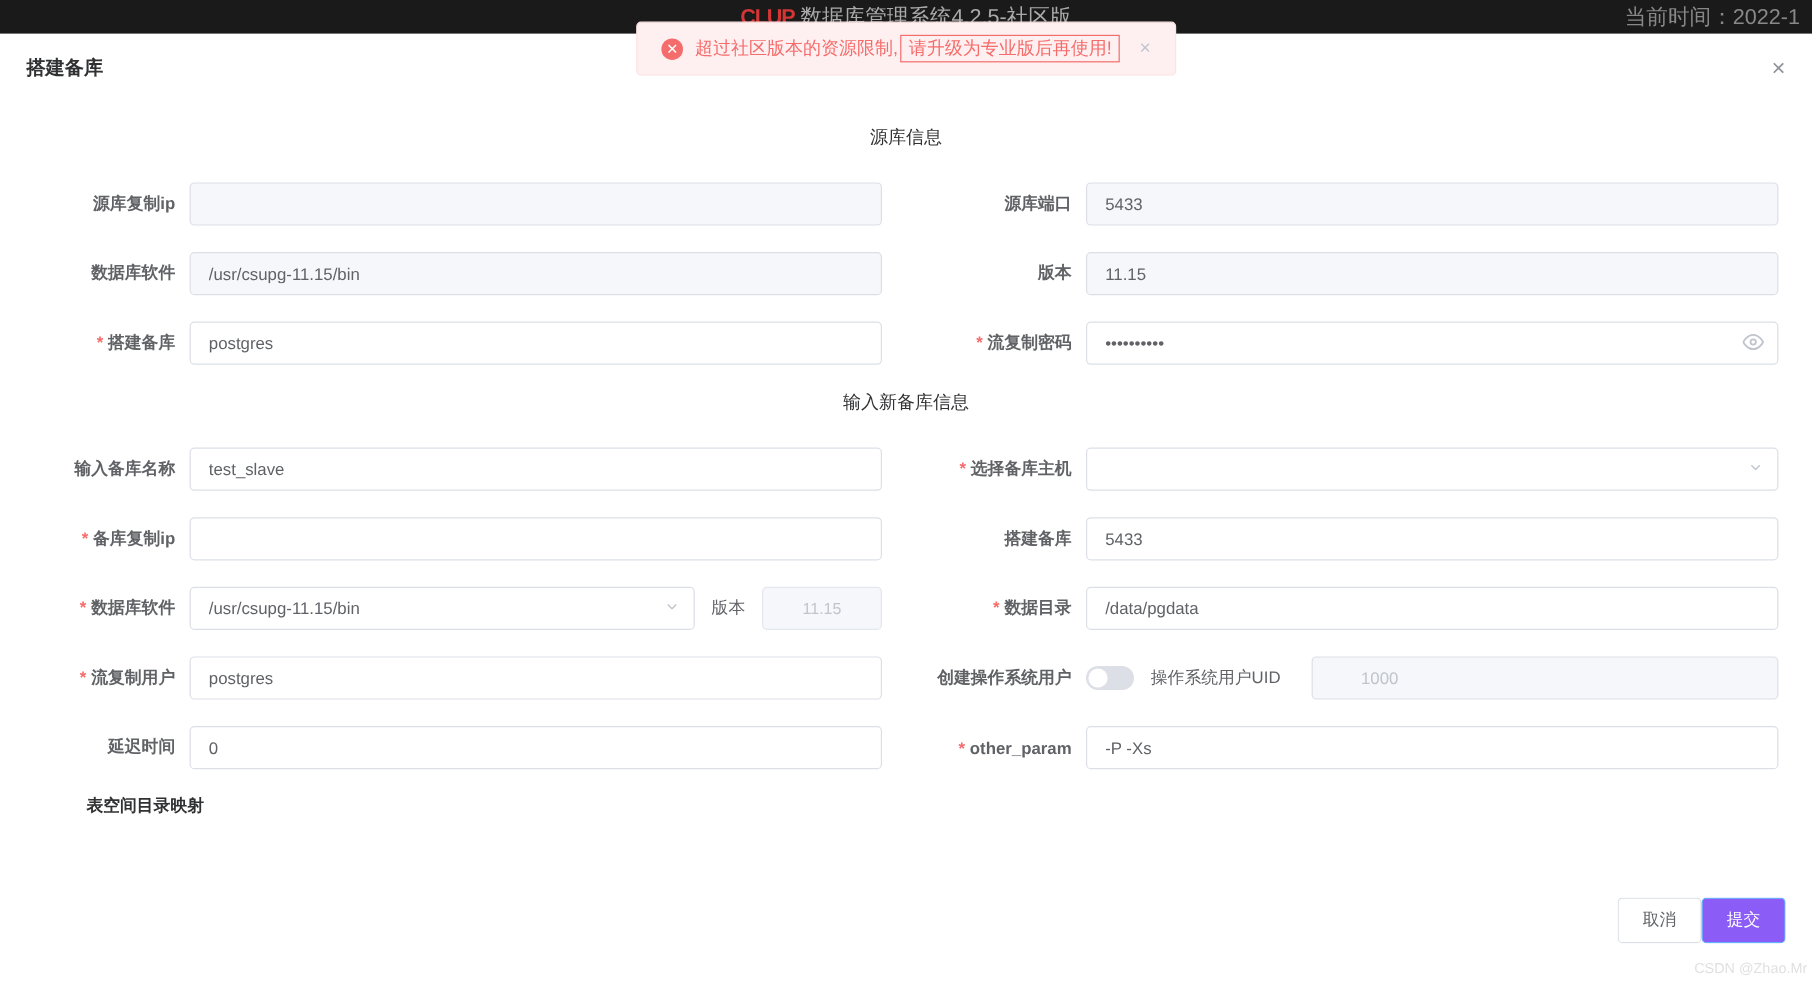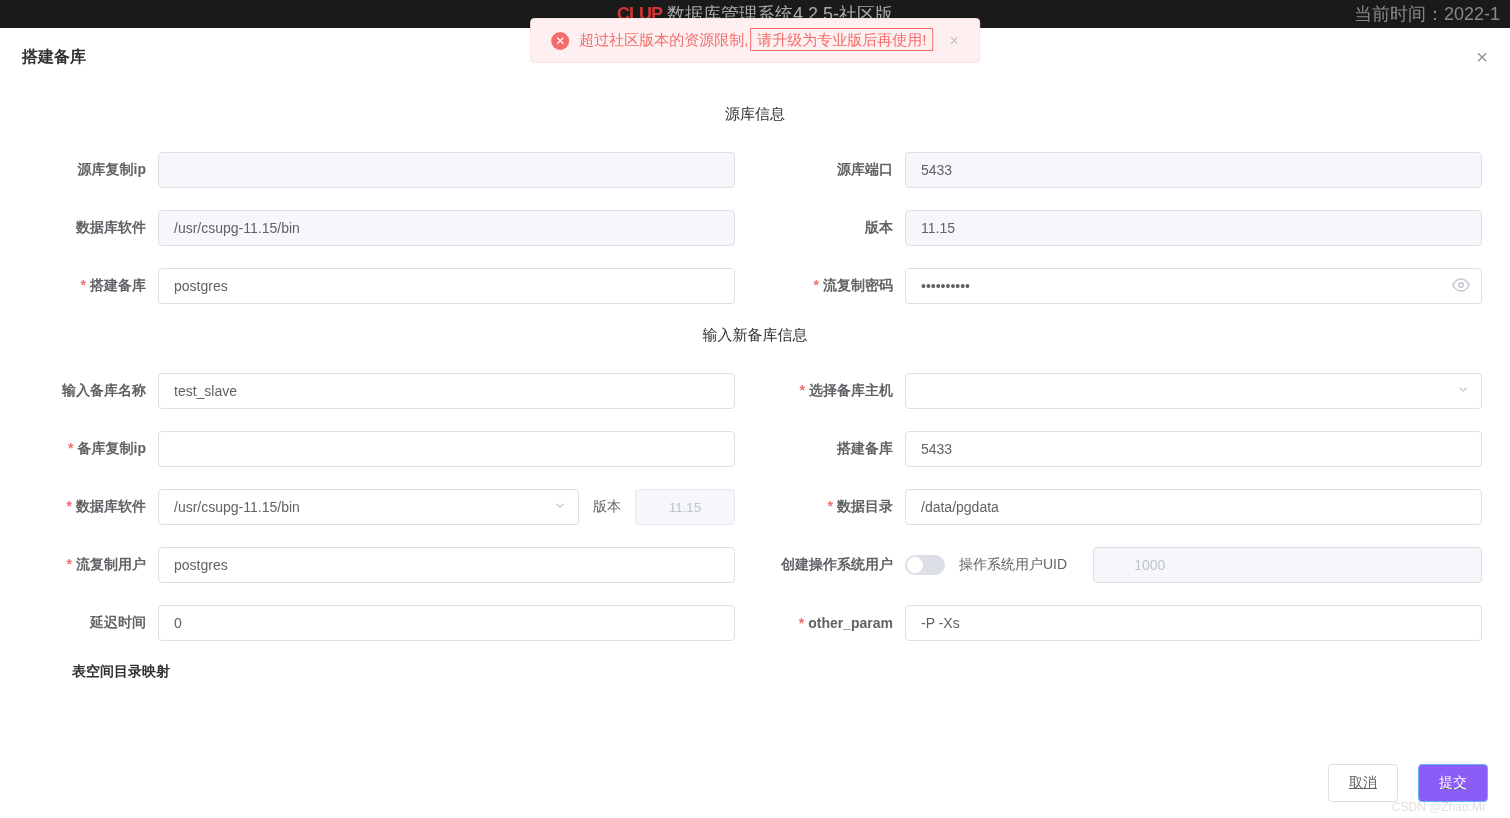--- a/index.html
+++ b/index.html
@@ -50,25 +50,25 @@
     
     .switch { width: 40px; height: 20px; background: #dcdfe6; border-radius: 10px; position: relative; cursor: pointer; }
     .switch-handle { width: 16px; height: 16px; background: #fff; border-radius: 50%; position: absolute; top: 2px; left: 2px; }
     
     .switch-row { display: flex; align-items: center; flex: 1; gap: 14px;}
     .uid-label { color: #606266; font-size: 14px; margin-left: auto; padding-right: 12px;}
     .uid-input { width: 200px; padding-left: 40px; }
     
     .section-label { font-weight: bold; color: #303133; padding-left: 44px; margin-top: 8px; }
     
-    .footer { position: fixed; bottom: 16px; right: 22px; display: flex; gap: 20px; text-decoration: underline; }
+    .footer { position: fixed; bottom: 32px; right: 22px; display: flex; gap: 0; }
     .btn { padding: 9px 20px; border-radius: 4px; font-size: 14px; cursor: pointer; border: 1px solid #dcdfe6; background: #fff; color: #606266; }
     .btn-primary { background: #8b5cf6; border-color: #66b1ff; color: #fff; }
     
-    .watermark { position: fixed; bottom: 4px; right: 24px; color: #ccc; font-size: 12px; opacity: 0.6; }
+    .watermark { position: fixed; bottom: 4px; right: 4px; color: #ccc; font-size: 12px; opacity: 0.6; }
   </style>
 </head>
 <body>
 
 <div class="header-bar">
   <span class="header-title">
     <span class="clup">CLUP</span>
     <span>数据库管理系统4.2.5-社区版</span>
   </span>
   <span class="header-time">

